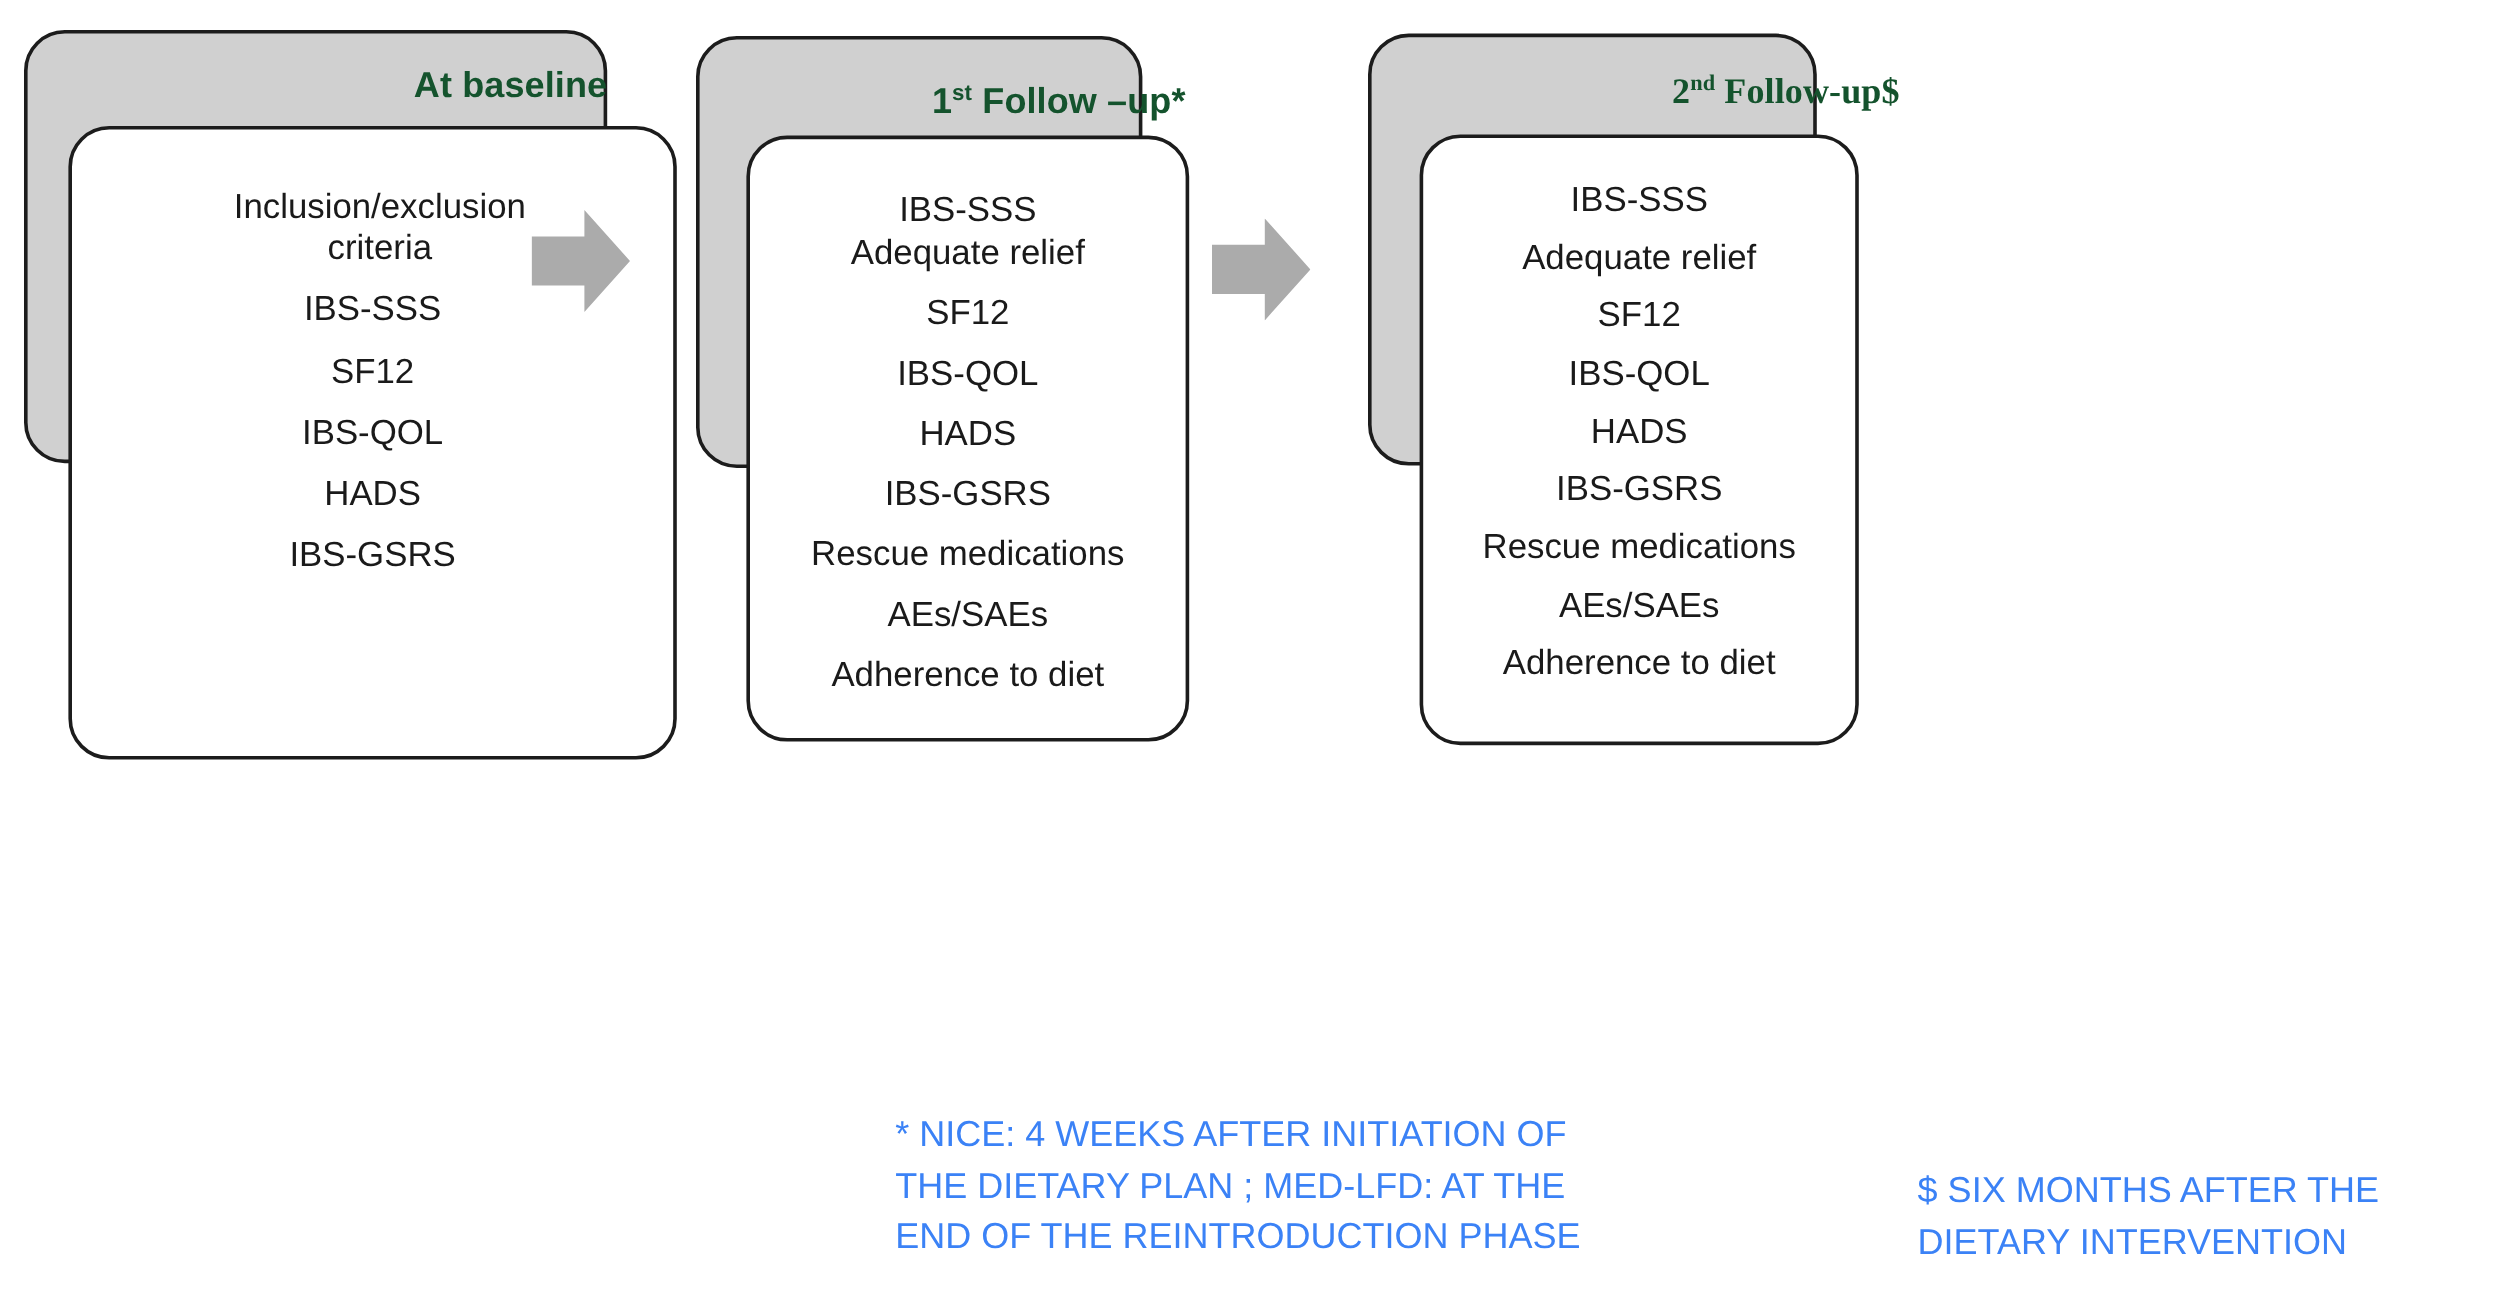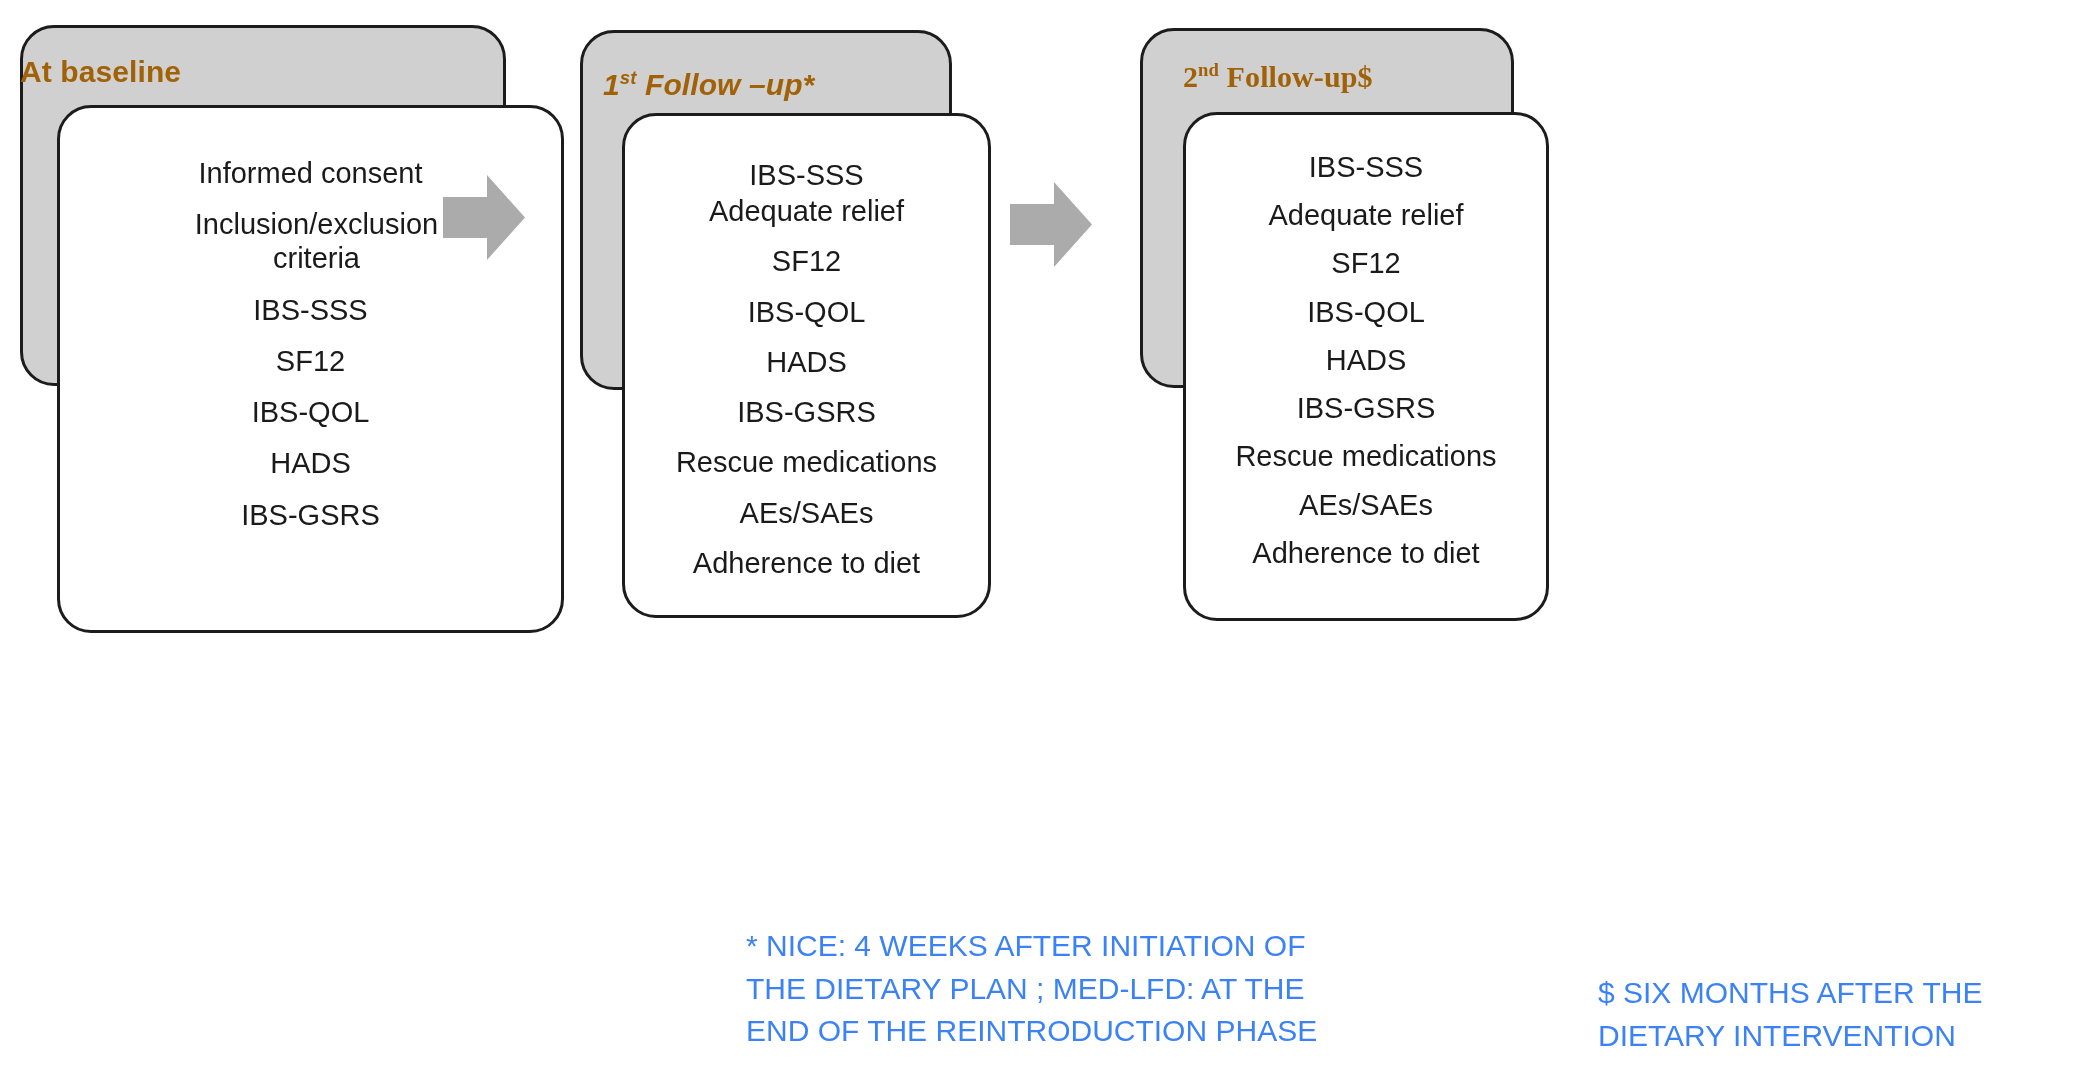--- a/index.html
+++ b/index.html
@@ -35,23 +35,23 @@
     border: 3px solid #1c1c1c;
     border-radius: 34px;
     box-sizing: border-box;
   }
 
   .card-title {
     position: absolute;
     font-weight: bold;
     font-size: 30px;
     letter-spacing: .1px;
-    color: #a16207;
+    color: #14532d;
     white-space: nowrap;
-    text-align: left;
+    text-align: right;
   }
   .card-title sup {
     font-size: .62em;
     vertical-align: super;
     line-height: 0;
   }
 
   .item-list {
     position: absolute;
     left: 0;
@@ -90,42 +90,41 @@
 
     <div class="back-card" style="left:20px; top:25px; width:486px; height:361px;"></div>
 
     <div class="card-title" style="left:20px; top:55px; width:486px;">
       <span>At baseline</span><sup></sup><span></span>
     </div>
 
     <div class="front-card" style="left:57px; top:105px; width:507px; height:528px;"></div>
 
     <div class="item-list" style="left:57px; top:156px; width:507px;">
-      <div class="item" style="margin-bottom:17px;">Informed consent</div>
       <div class="item" style="margin-bottom:17px;padding-left:12px;">Inclusion/exclusion
 criteria</div>
       <div class="item" style="margin-bottom:17px;">IBS-SSS</div>
       <div class="item" style="margin-bottom:17px;">SF12</div>
       <div class="item" style="margin-bottom:17px;">IBS-QOL</div>
       <div class="item" style="margin-bottom:17px;">HADS</div>
       <div class="item" style="margin-bottom:17px;">IBS-GSRS</div>
     </div>
   </div>
 
   <div class="arrow" style="left:443px; top:175px; width:82px; height:85px; background:transparent;">
     <svg width="82" height="85" viewBox="0 0 82 85" aria-hidden="true">
       <polygon points="0,22 44,22 44,0 82,42.5 44,85 44,63 0,63" fill="#ababab"></polygon>
     </svg>
   </div>
 
   <div class="stack">
 
     <div class="back-card" style="left:580px; top:30px; width:372px; height:360px;"></div>
 
-    <div class="card-title" style="left:603px; top:68px; width:400px;font-style:italic;">
+    <div class="card-title" style="left:588px; top:68px; width:400px;">
       <span>1</span><sup>st</sup><span> Follow –up*</span>
     </div>
 
     <div class="front-card" style="left:622px; top:113px; width:369px; height:505px;"></div>
 
     <div class="item-list" style="left:622px; top:158px; width:369px;">
       <div class="item" style="margin-bottom:2px;">IBS-SSS</div>
       <div class="item" style="margin-bottom:16px;">Adequate relief</div>
       <div class="item" style="margin-bottom:16px;">SF12</div>
       <div class="item" style="margin-bottom:16px;">IBS-QOL</div>

